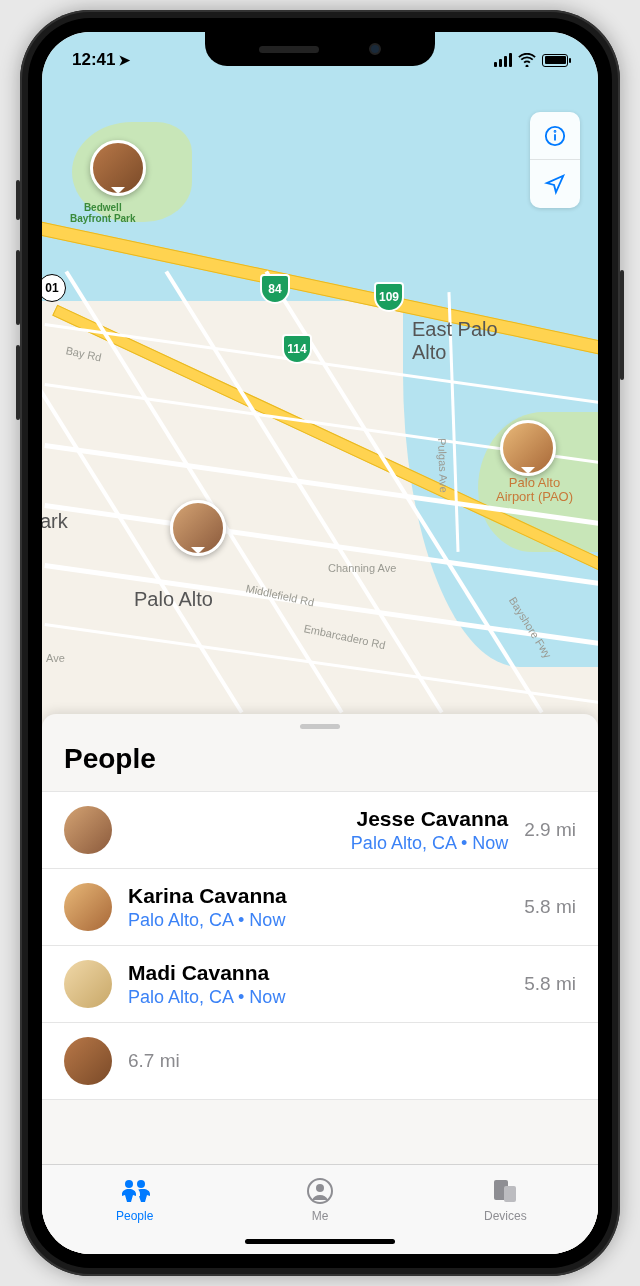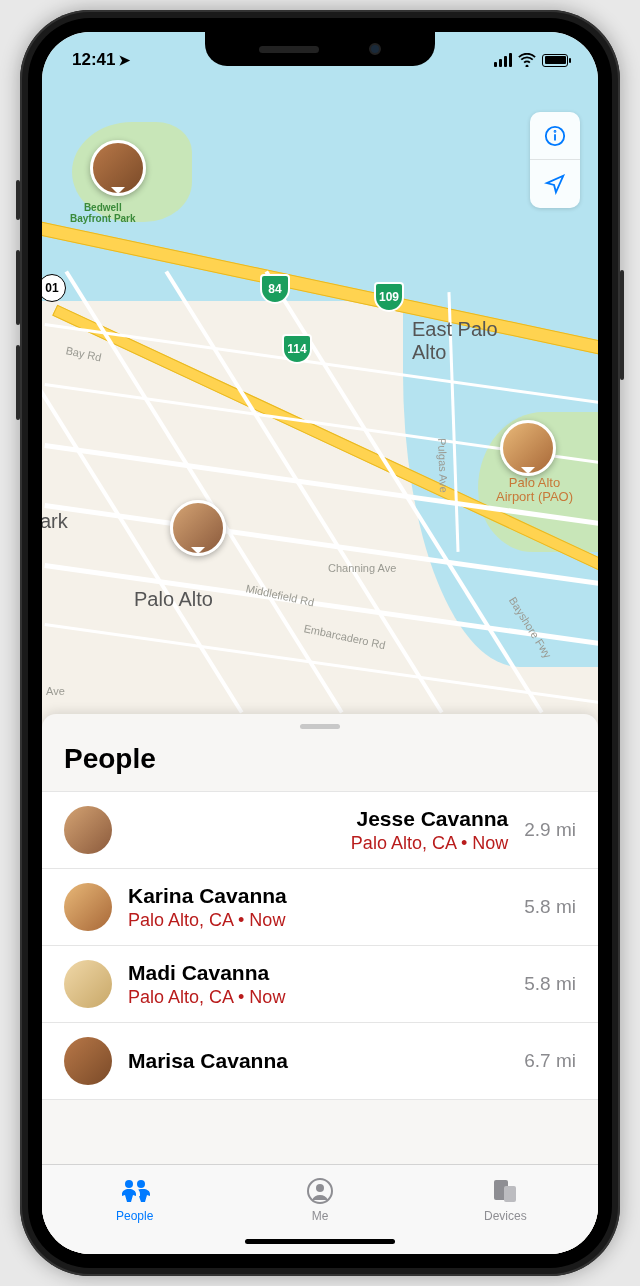--- a/index.html
+++ b/index.html
@@ -146,21 +146,21 @@
       background: #fff;
     }
     .person-row:first-child { border-top: 0.5px solid rgba(0,0,0,0.1); text-align: right; }
     .row-avatar {
       width: 48px; height: 48px; border-radius: 50%; flex-shrink: 0;
       display: flex; align-items: center; justify-content: center;
       font-size: 28px; overflow: hidden;
     }
     .row-text { flex: 1; min-width: 0; }
     .row-name { font-size: 21px; font-weight: 600; color: #000; line-height: 1.25; }
-    .row-sub { font-size: 18px; color: #b91c1c; }
+    .row-sub { font-size: 18px; color: #3b82f6; }
     .row-dist { font-size: 19px; color: #8a8a8e; }
 
     
     .tab-bar {
       height: 90px; background: rgba(248,248,248,0.94);
       border-top: 0.5px solid rgba(0,0,0,0.15);
       display: flex; padding-bottom: 20px;
     }
     .tab {
       flex: 1; display: flex; flex-direction: column; align-items: center; justify-content: center;
@@ -219,21 +219,21 @@
         <div class="map-label city" style="top:478px;left:-2px">ark</div>
         <div class="map-label airport" style="top:444px;left:454px;white-space:pre">Palo Alto
 Airport (PAO)</div>
 
         <div class="map-label road-lbl" style="top:312px;left:24px;transform:rotate(12deg)">Bay Rd</div>
         <div class="map-label road-lbl" style="top:400px;left:400px;transform:rotate(88deg)">Pulgas Ave</div>
         <div class="map-label road-lbl" style="top:530px;left:286px">Channing Ave</div>
         <div class="map-label road-lbl" style="top:550px;left:204px;transform:rotate(12deg)">Middlefield Rd</div>
         <div class="map-label road-lbl" style="top:590px;left:262px;transform:rotate(12deg)">Embarcadero Rd</div>
         <div class="map-label road-lbl" style="top:560px;left:470px;transform:rotate(58deg)">Bayshore Fwy</div>
-        <div class="map-label road-lbl" style="top:653px;left:4px">Ave</div>
+        <div class="map-label road-lbl" style="top:620px;left:4px">Ave</div>
 
         <div id="map-pins">
             <div class="avatar-pin" style="top: 108px; left: 48px; background: linear-gradient(135deg, rgb(184, 120, 72), rgb(122, 74, 40));"></div>
             <div class="avatar-pin" style="top: 468px; left: 128px; background: linear-gradient(135deg, rgb(212, 163, 115), rgb(139, 90, 60));"></div>
             <div class="avatar-pin" style="top: 388px; left: 458px; background: linear-gradient(135deg, rgb(232, 184, 120), rgb(168, 104, 56));"></div>
           </div>
 
         <div class="map-controls">
           <button>
             <svg width="22" height="22" viewBox="0 0 24 24" fill="none" stroke="#007aff" stroke-width="2">
@@ -307,24 +307,20 @@
     <div class="row-text">
       <div class="row-name">Madi Cavanna</div>
       <div class="row-sub">Palo Alto, CA • Now</div>
     </div>
     <div class="row-dist">5.8 mi</div>
             </div>
             <div class="person-row">
     <div class="row-avatar" style="background:linear-gradient(135deg,#b87848,#7a4a28)">
       <div class="avatar-grad"></div>
     </div>
-    <div class="row-text">
-      <div class="row-name">Marisa Cavanna</div>
-
-    </div>
     <div class="row-dist">6.7 mi</div>
             </div>
           </div>
 
         <div class="tab-bar">
           <div class="tab active">
             <div class="tab-icon">
               <svg width="34" height="26" viewBox="0 0 34 26" fill="#007aff">
                   <circle cx="11" cy="6" r="4"></circle>
                   <circle cx="23" cy="6" r="4"></circle>

